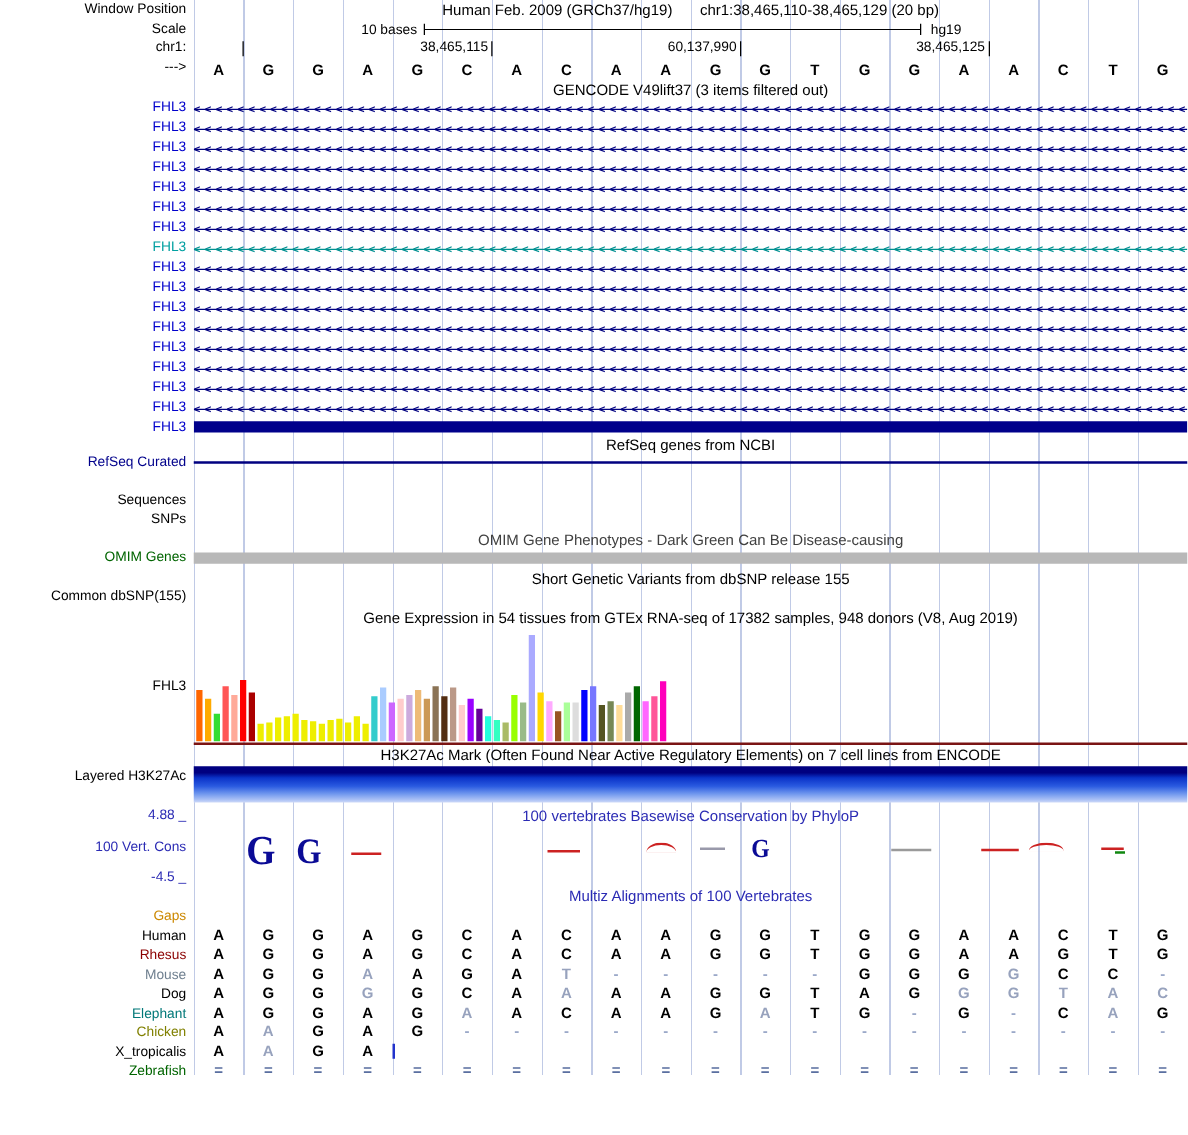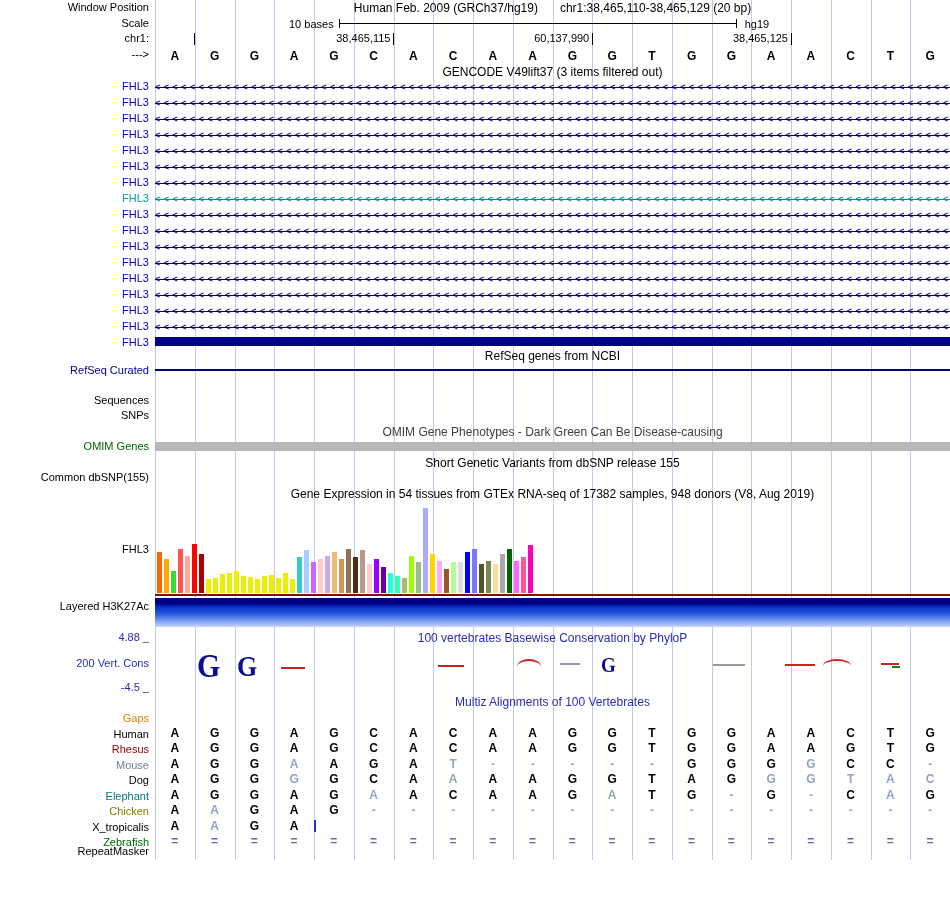--- a/index.html
+++ b/index.html
@@ -355,35 +355,39 @@
             <div class="gtex-bar" title="Testis" style="height: 39px; background: rgb(170, 170, 170);"></div>
             <div class="gtex-bar" title="Thyroid" style="height: 44px; background: rgb(0, 102, 0);"></div>
             <div class="gtex-bar" title="Uterus" style="height: 32px; background: rgb(255, 102, 255);"></div>
             <div class="gtex-bar" title="Vagina" style="height: 36px; background: rgb(255, 85, 153);"></div>
             <div class="gtex-bar" title="Whole Blood" style="height: 48px; background: rgb(255, 0, 187);"></div>
           </div>
         <div class="gtex-baseline" style="background: rgb(122, 20, 20);"></div>
       </div>
     </div>
 
+    <div class="sec" style="height:15px">
+      <div class="lab"></div>
+      <div class="con hdr">H3K27Ac Mark (Often Found Near Active Regulatory Elements) on 7 cell lines from ENCODE</div>
+    </div>
 
     <div class="sec" style="height:34px">
       <div class="lab h3k-lab">Layered H3K27Ac</div>
       <div class="con">
           <div class="h3k-bar"></div>
         </div>
     </div>
 
     <div class="sec" style="height:16px">
       <div class="lab blue" style="color: rgb(43, 43, 180);">4.88 _</div>
       <div class="con hdr blue" style="color: rgb(43, 43, 180);">100 vertebrates Basewise Conservation by PhyloP</div>
     </div>
 
     <div class="sec vcenter" style="height:34px">
-      <div class="lab blue" style="color: rgb(43, 43, 180);">200 Vert. Cons</div>
+      <div class="lab blue" style="color: rgb(43, 43, 180);">100 Vert. Cons</div>
       <div class="con" style="height:34px">
           <span class="logo-letter" style="left: 42px; font-size: 30px; color: rgb(11, 11, 150); bottom: 2px;">G</span>
           <span class="logo-letter" style="left: 82px; font-size: 26px; color: rgb(11, 11, 150); bottom: 2px;">G</span>
           <div class="logo-bar" style="left: 126px; width: 24px; top: 21px; height: 2px; background: rgb(204, 34, 34);"></div>
           <div class="logo-bar" style="left: 283px; width: 26px; top: 19px; height: 2px; background: rgb(204, 34, 34);"></div>
           <div class="logo-arc" style="left: 362px; width: 24px; top: 13px; height: 8px; border-top-color: rgb(204, 34, 34);"></div>
           <div class="logo-bar" style="left: 405px; width: 20px; top: 17px; height: 2px; background: rgb(153, 153, 170);"></div>
           <span class="logo-letter" style="left: 446px; font-size: 19px; color: rgb(11, 11, 150); bottom: 8px;">G</span>
           <div class="logo-bar" style="left: 558px; width: 32px; top: 18px; height: 2px; background: rgb(154, 154, 154);"></div>
           <div class="logo-bar" style="left: 630px; width: 30px; top: 18px; height: 2px; background: rgb(204, 34, 34);"></div>

